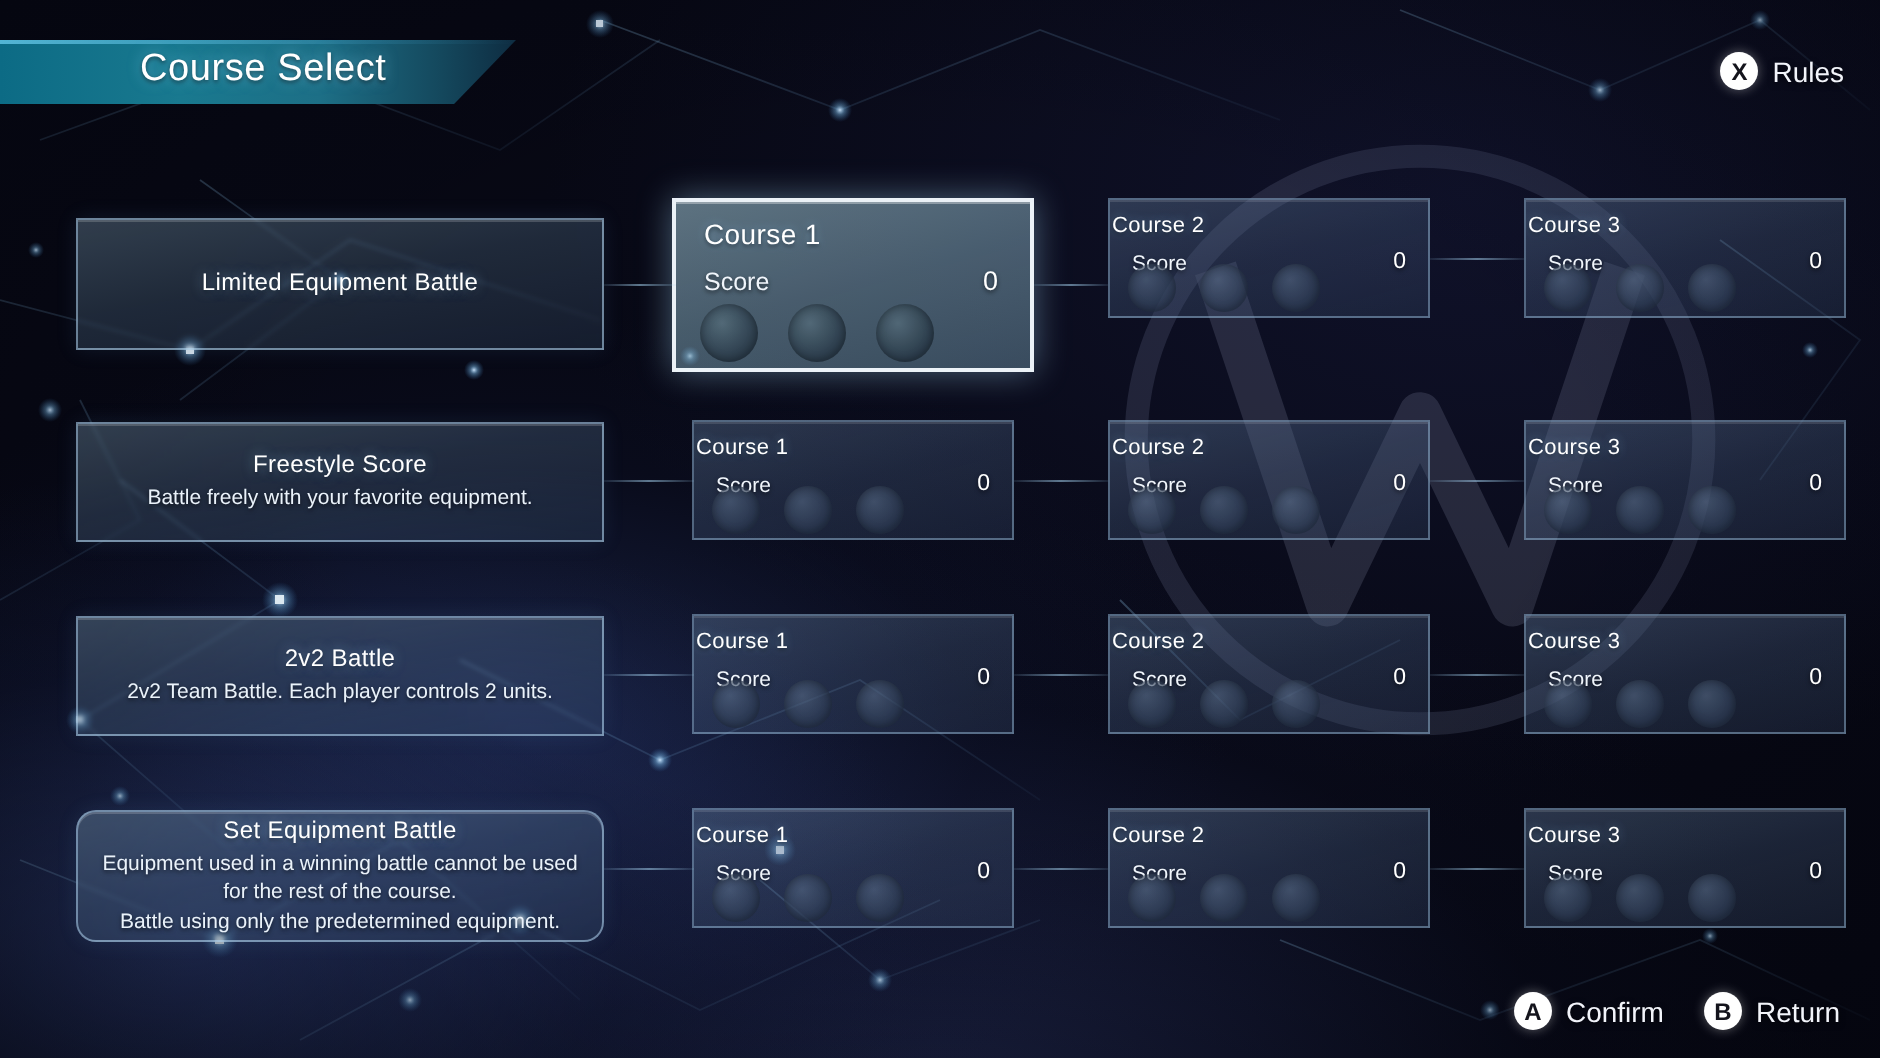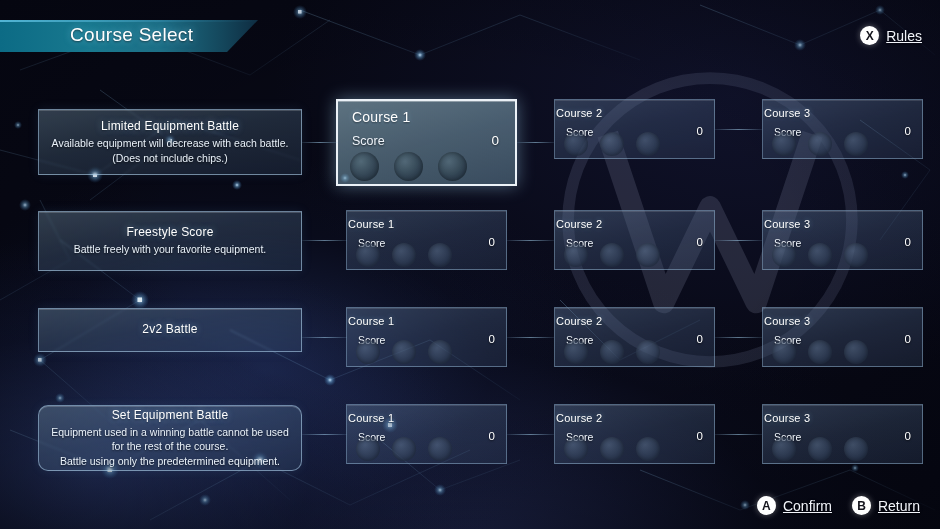--- a/index.html
+++ b/index.html
@@ -76,21 +76,20 @@
     color: #14141c;
     display: flex; align-items: center; justify-content: center;
     font-size: 12px; font-weight: bold;
     line-height: 1;
     box-shadow: 0 0 6px rgba(255,255,255,0.35);
   }
   .prompt-label {
     font-size: 14px;
     color: #f2f4fa;
     text-shadow: 0 1px 3px rgba(0,0,0,0.7);
-    text-decoration: underline;
   }
 
   
   .footer-prompts {
     position: absolute;
     right: 20px; bottom: 14px;
     display: flex; align-items: center; gap: 20px;
   }
   .footer-prompt { display: flex; align-items: center; gap: 7px; }
 
@@ -291,24 +290,20 @@
 
   <div class="rules-prompt">
     <div class="pad-btn">X</div>
     <div class="prompt-label">Rules</div>
   </div>
 
   <div id="rows-host">
       <div class="row row-0" style="top: 0px;">
         <div class="mode-panel" style="top: 109px; height: 66px;">
           <div class="mode-title">Limited Equipment Battle</div>
-          <div class="mode-desc">
-            <div>Available equipment will decrease with each battle.</div>
-            <div>(Does not include chips.)</div>
-          </div>
         </div>
         <div class="card selected" style="left: 336px; top: 99px; width: 181px; height: 87px;">
           <div class="card-title">Course 1</div>
           <div class="card-score-label">Score</div>
           <div class="card-score-value">0</div>
           <div class="thumbs">
             <div class="thumb"></div>
             <div class="thumb"></div>
             <div class="thumb"></div>
           </div>
@@ -372,22 +367,25 @@
             <div class="thumb"></div>
             <div class="thumb"></div>
             <div class="thumb"></div>
           </div>
         </div>
         <div class="conn" style="left: 302px; width: 45px; top: 240px;"></div>
         <div class="conn" style="left: 507px; width: 47px; top: 240px;"></div>
         <div class="conn" style="left: 715px; width: 47px; top: 240px;"></div>
       </div>
       <div class="row row-2" style="top: 0px;">
-        <div class="mode-panel" style="top: 308px; height: 44px; align-items: center;">
+        <div class="mode-panel" style="top: 308px; height: 60px; align-items: center;">
           <div class="mode-title">2v2 Battle</div>
+          <div class="mode-desc">
+            <div>2v2 Team Battle. Each player controls 2 units.</div>
+          </div>
         </div>
         <div class="card" style="left: 346px; top: 307px; width: 161px; height: 60px;">
           <div class="card-title">Course 1</div>
           <div class="card-score-label">Score</div>
           <div class="card-score-value">0</div>
           <div class="thumbs">
             <div class="thumb"></div>
             <div class="thumb"></div>
             <div class="thumb"></div>
           </div>

